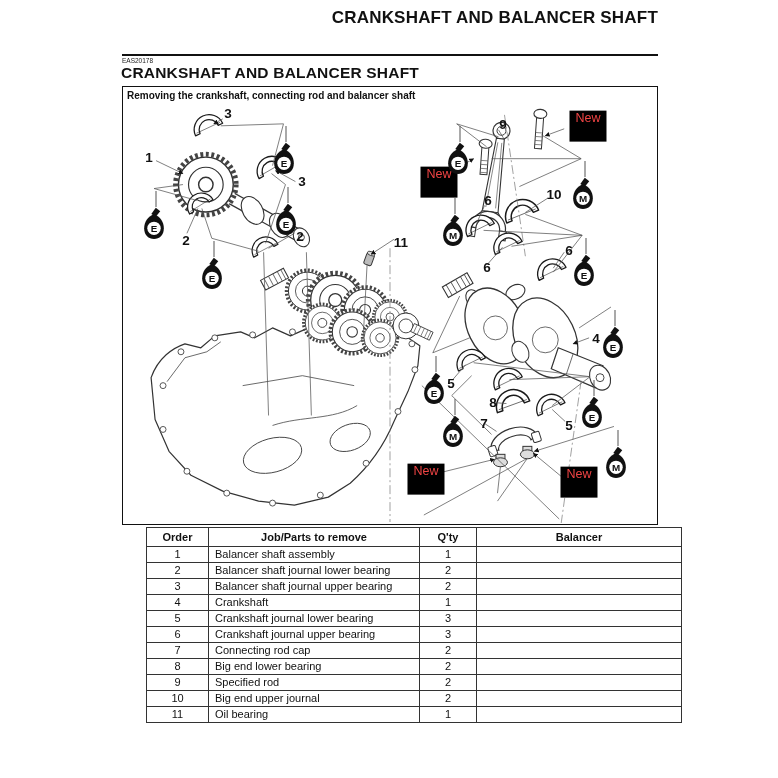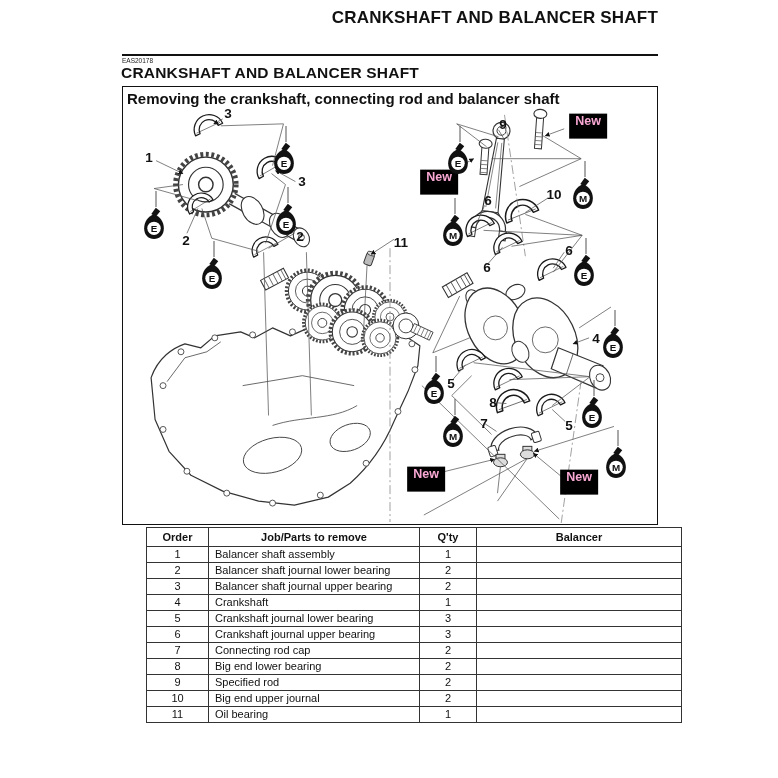--- a/index.html
+++ b/index.html
@@ -4,26 +4,26 @@
 <style>
   html,body{margin:0;padding:0;background:#fff;}
   body{width:778px;height:778px;position:relative;font-family:"Liberation Sans",sans-serif;color:#111;overflow:hidden;}
 
   .hdr-title{position:absolute;top:8px;left:122px;width:536px;text-align:right;font-size:17px;font-weight:bold;letter-spacing:.2px;}
   .hdr-rule{position:absolute;left:122px;top:54px;width:536px;height:2px;background:#111;}
   .sec-code{position:absolute;left:122px;top:57px;font-size:6.5px;color:#222;}
   .sec-title{position:absolute;left:121px;top:64px;font-size:15.5px;font-weight:bold;letter-spacing:.2px;}
 
   .diagram-box{position:absolute;left:122px;top:86px;width:536px;height:439px;border:1.4px solid #111;box-sizing:border-box;background:#fff;}
-  .diagram-title{position:absolute;left:4px;top:3px;font-size:15px;font-weight:bold;}
+  .diagram-title{position:absolute;left:4px;top:3px;font-size:10px;font-weight:bold;}
   .art-svg{position:absolute;left:0;top:0;width:100%;height:100%;}
 
   .anno{position:absolute;left:0;top:0;width:100%;height:100%;pointer-events:none;}
   .callout{position:absolute;transform:translate(-50%,-50%);font-size:13.5px;font-weight:bold;color:#111;background:rgba(255,255,255,.0);line-height:1;}
-  .newtag{position:absolute;transform:translate(-50%,-50%);background:#000;color:#f9a8d4;font-size:12.5px;font-weight:bold;padding:1px 6px 10px 6px;line-height:1.1;}
+  .newtag{position:absolute;transform:translate(-50%,-50%);background:#000;color:#ef4444;font-size:12.5px;font-weight:normal;padding:1px 6px 16px 6px;line-height:1.1;}
   .oilcan{position:absolute;transform:translate(-50%,-50%);width:27px;height:34px;}
   .oilcan::before{content:'';position:absolute;left:56%;top:-15px;width:1px;height:16px;background:#555;}
   .oilcan svg{width:100%;height:100%;display:block;}
 
   .torque-box{position:absolute;left:200px;top:404px;width:176px;height:31px;border:1.5px solid #111;background:#fff;display:flex;box-sizing:border-box;}
   .t-wrench{width:15px;border-right:1.2px solid #111;display:flex;align-items:center;justify-content:center;}
   .t-grid{flex:1;display:grid;grid-template-columns:27px 1fr;grid-template-rows:1fr 1fr;font-size:10.5px;font-weight:bold;}
   .t-cell{display:flex;align-items:center;box-sizing:border-box;border-bottom:1.2px solid #111;padding-left:3px;}
   .t-cell.lbl{border-right:1.2px solid #111;justify-content:center;padding-left:0;}
   .t-cell.r2{border-bottom:none;}

